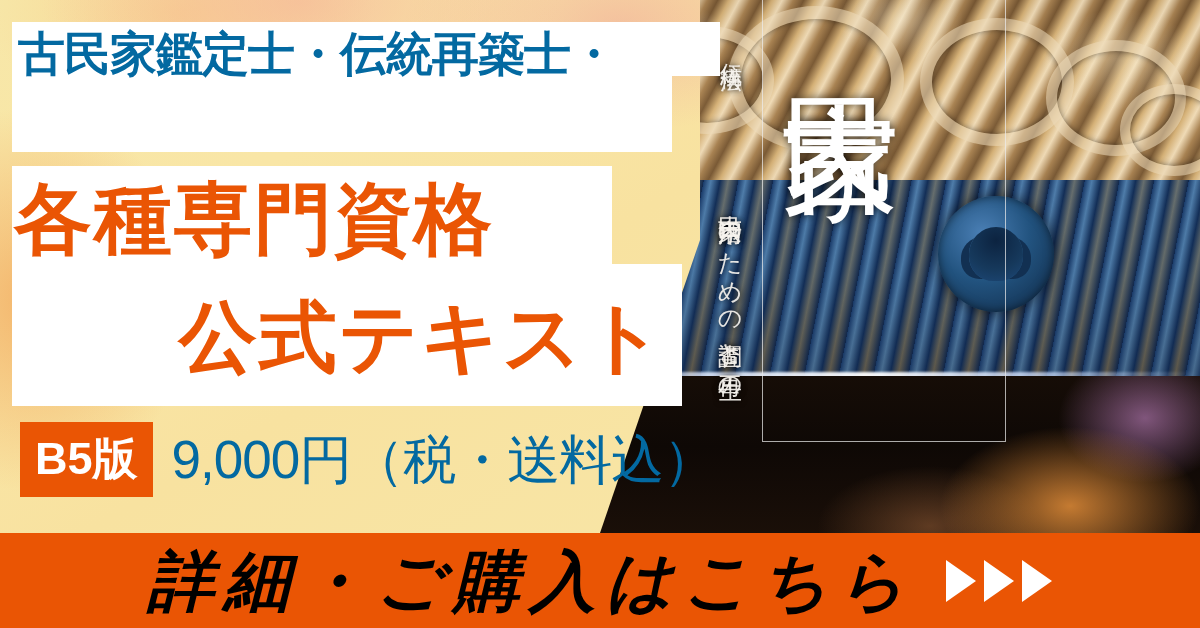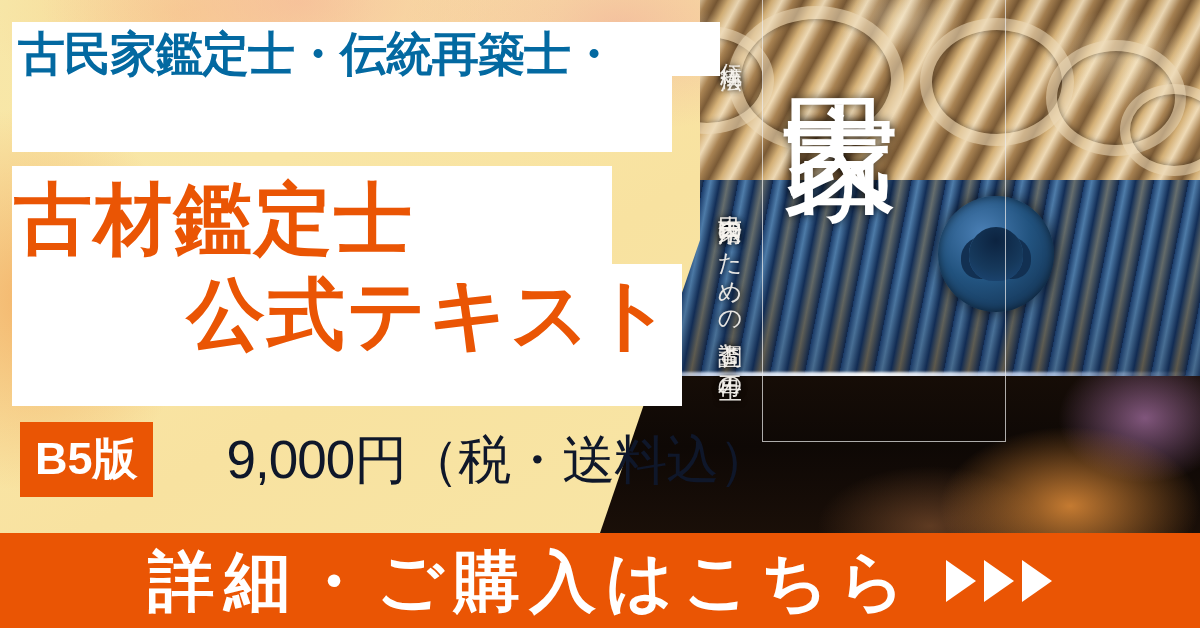--- a/index.html
+++ b/index.html
@@ -191,67 +191,67 @@
   .headline {
     position: absolute;
     left: 14px; top: 172px;
     width: 668px;
     color: #EA5504;
     font-weight: bold;
     font-size: 78px;
     line-height: 1.22;
     letter-spacing: 2px;
   }
-  .headline-2 { text-align: right; padding-right: 8px; }
+  .headline-2 { text-align: right; padding-right: 16px; margin-top: 23px; }
 
   
   .price-row {
     position: absolute;
     left: 20px; top: 422px;
     display: flex;
     align-items: center;
-    gap: 30px;
+    gap: 19px;
   }
   .badge {
     background: #EA5504;
     color: #ffffff;
     font-size: 45px;
     font-weight: bold;
     line-height: 1;
     padding: 14px 15px 16px 15px;
     letter-spacing: 0;
     white-space: nowrap;
   }
   .price-text {
-    color: #0f172a;
+    color: #0369a1;
     font-size: 53px;
     line-height: 1;
     letter-spacing: -1px;
     white-space: nowrap;
-    margin-left: 44px;
   }
 
   
   .cta-bar {
     position: absolute;
     left: 0; top: 533px;
     width: 1200px; height: 95px;
     background: #EA5504;
     display: flex;
     align-items: center;
     justify-content: center;
     gap: 30px;
   }
   .cta-text {
-    color: #ffffff;
+    color: #000000;
     font-size: 66px;
     font-weight: bold;
     letter-spacing: 10px;
     line-height: 1;
     white-space: nowrap;
+    font-style: italic;
   }
   .cta-arrows {
     display: flex;
     align-items: center;
     gap: 8px;
   }
   .cta-arrow {
     width: 0; height: 0;
     border-style: solid;
     border-width: 21px 0 21px 30px;
@@ -288,21 +288,21 @@
   <div class="bg-wedge"></div>
 
   <div class="panel panel-top"></div>
   <div class="panel panel-main"></div>
 
   <div class="qual-lines">
     <div>古民家鑑定士・伝統再築士・</div>
   </div>
 
   <div class="headline">
-    <div class="headline-1">古材鑑定士</div>
+    <div class="headline-1">各種専門資格</div>
     <div class="headline-2">公式テキスト</div>
   </div>
 
   <div class="price-row">
     <div class="badge">B5版</div>
     <div class="price-text">9,000円（税・送料込）</div>
   </div>
 
   <div class="cta-bar">
     <div class="cta-text">詳細・ご購入はこちら</div>

